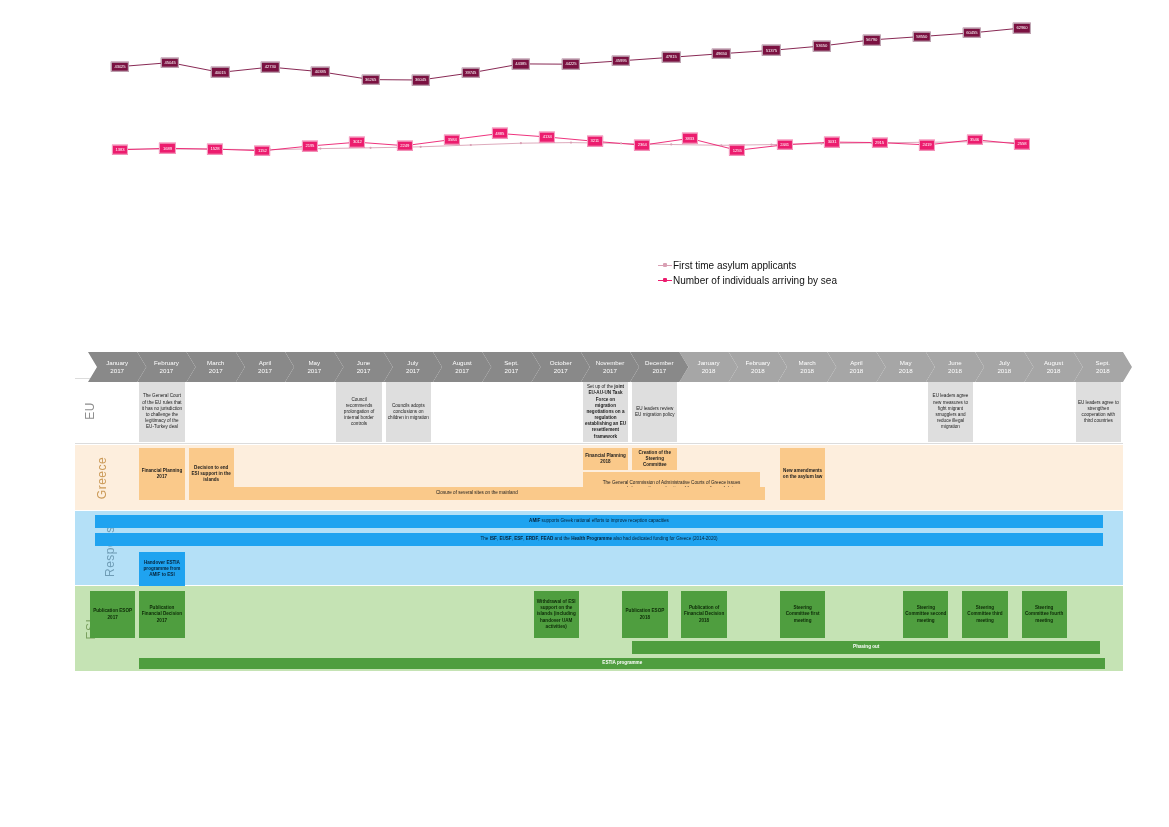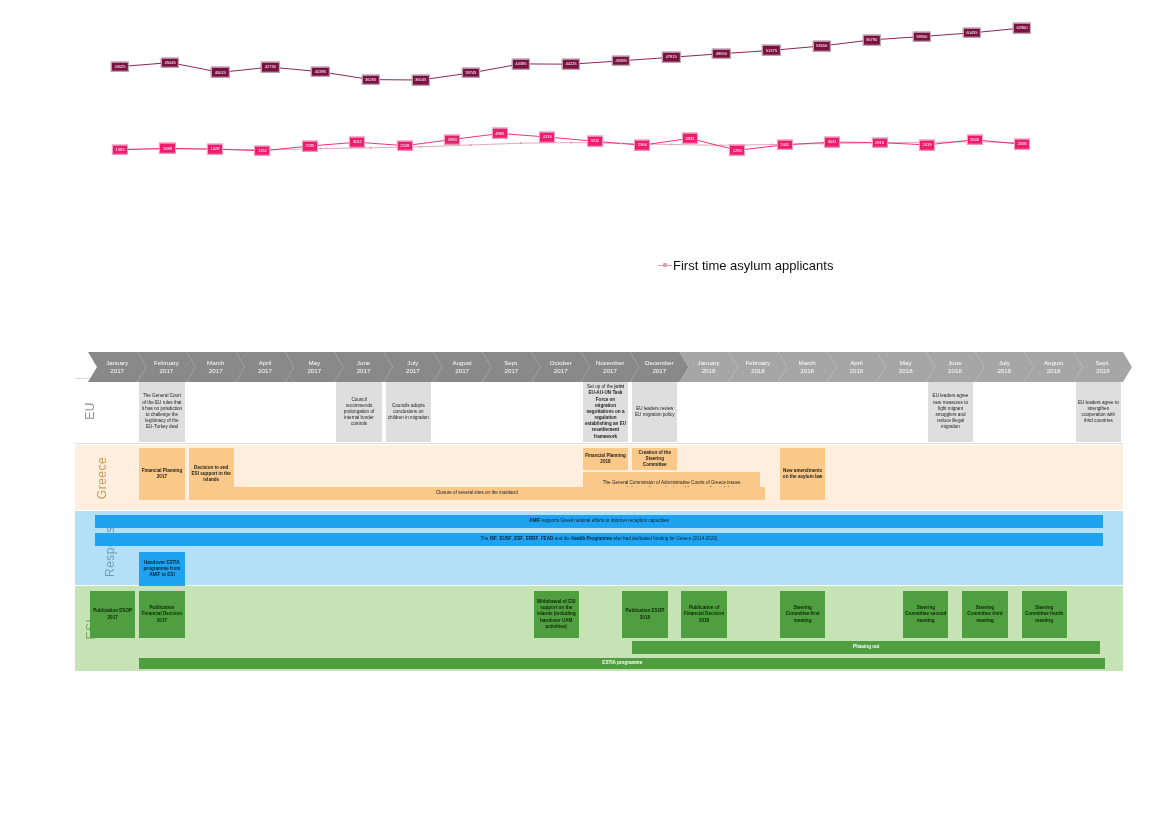--- a/index.html
+++ b/index.html
@@ -35,21 +35,21 @@
   #legend { position:absolute; left:658px; top:258px; width:300px; }
   .legend-row { display:flex; align-items:center; height:15px; }
   .legend-swatch { width:14px; height:8px; position:relative; flex:0 0 14px; }
   .legend-swatch i {
     position:absolute; left:0; top:3.2px; width:14px; height:1.2px; display:block;
   }
   .legend-swatch b {
     position:absolute; left:5px; top:1px; width:4px; height:4px; display:block;
     border-radius:1px;
   }
-  .legend-text { font-size:13px; color:#111; padding-left:1px; white-space:nowrap; }
+  .legend-text { font-size:10px; color:#111; padding-left:1px; white-space:nowrap; }
 
   
   #months { position:absolute; left:88px; top:352px; height:30px; width:1035px; }
   .month {
     position:absolute; top:0; height:30px;
     display:flex; flex-direction:column;
     align-items:center; justify-content:center;
     font-size:6.2px; line-height:1.25; color:#ffffff;
     text-align:center;
     clip-path: polygon(0 0, calc(100% - 9px) 0, 100% 50%, calc(100% - 9px) 100%, 0 100%, 9px 50%);
@@ -169,20 +169,27 @@
 </div>
 
 <div id="legend">
     <div class="legend-row">
       <span class="legend-swatch">
         <i style="background:#d9a0b4"></i>
         <b style="background:#d9a0b4"></b>
       </span>
       <span class="legend-text">First time asylum applicants</span>
     </div>
+    <div class="legend-row">
+      <span class="legend-swatch">
+        <i style="background:#ec1c6e"></i>
+        <b style="background:#ec1c6e"></b>
+      </span>
+      <span class="legend-text">Number of individuals arriving by sea</span>
+    </div>
   </div>
 
 <div id="months">
     <div class="month y2017" style="left: 0px; width: 58.2857px; z-index: 21;">
       <span>January</span>
       <span>2017</span>
     </div>
     <div class="month y2017" style="left: 49.2857px; width: 58.2857px; z-index: 20;">
       <span>February</span>
       <span>2017</span>

